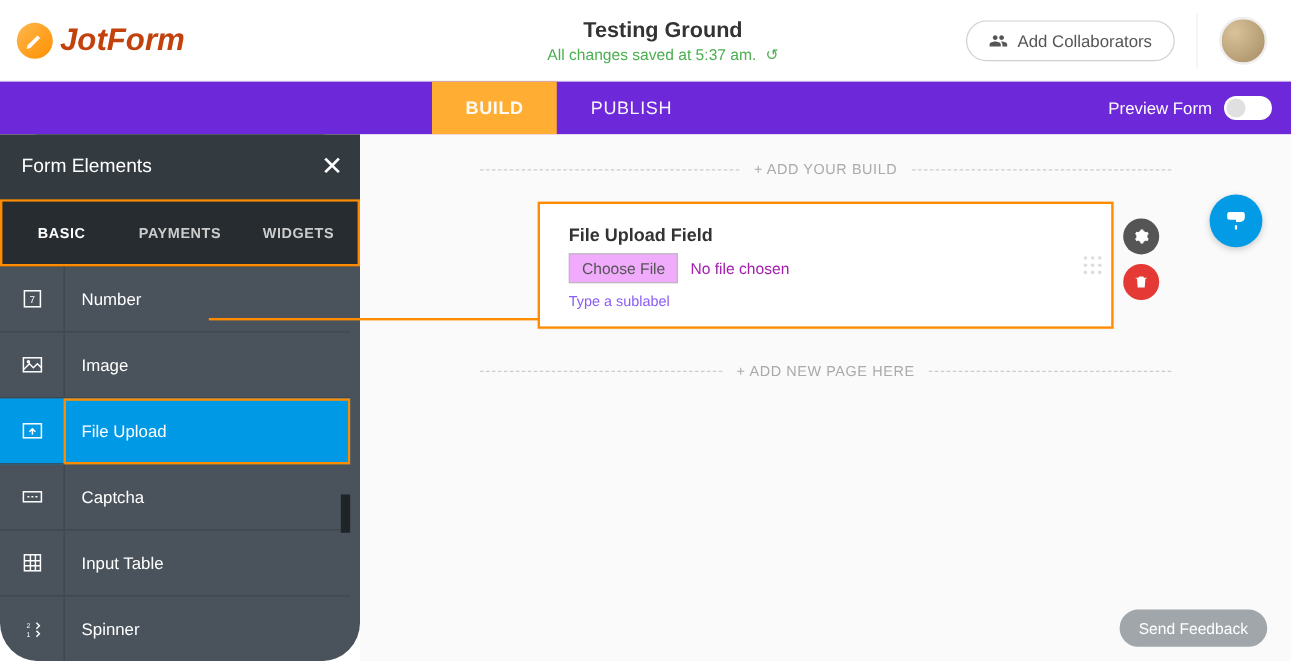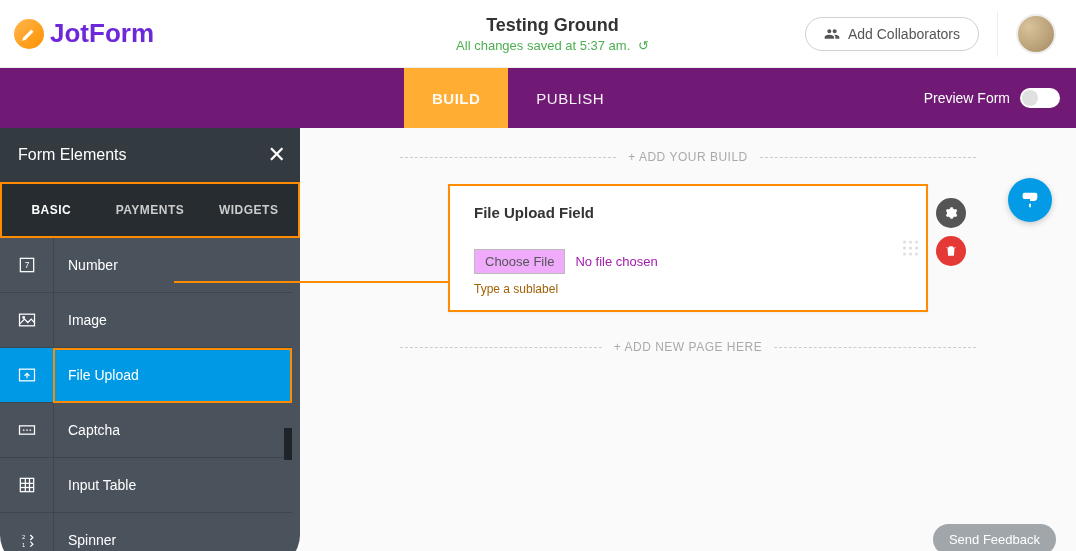--- a/index.html
+++ b/index.html
@@ -3,33 +3,33 @@
 <meta charset="utf-8">
 <style>
   * { box-sizing: border-box; margin: 0; padding: 0; font-family: -apple-system, BlinkMacSystemFont, "Segoe UI", Arial, sans-serif; }
   body { width: 1076px; height: 551px; overflow: hidden; background: #fff; }
 
   
   .top-header { height: 68px; display: flex; align-items: center; border-bottom: 1px solid #eee; }
   .logo-wrap { display: flex; align-items: center; padding-left: 14px; flex: 0 0 300px; }
   .logo-pen { width: 30px; height: 30px; border-radius: 50%; background: linear-gradient(135deg,#ffb74d,#ff9000); display:flex; align-items:center; justify-content:center; margin-right:6px;}
   .logo-pen svg { width:18px; height:18px; }
-  .logo-text { font-size: 26px; font-weight: 700; color: #6d28d9; }
+  .logo-text { font-size: 26px; font-weight: 700; font-style: italic; color: #c2410c; }
   .header-center { flex: 1; text-align: center; }
   .form-title { font-size: 18px; font-weight: 700; color: #333; }
   .save-status { font-size: 13px; color: #4caf50; margin-top: 2px; }
   .save-status .undo-icon { display:inline-block; margin-left:4px; color:#4caf50; }
   .header-right { display: flex; align-items: center; padding-right: 20px; gap: 18px; }
   .collab-btn { display:flex; align-items:center; gap:8px; border:1px solid #d0d0d0; border-radius: 22px; padding: 8px 18px; color:#555; font-size:14px; cursor:pointer; background:#fff;}
   .collab-btn svg { width:16px; height:16px; fill:#555;}
   .divider-v { width:1px; height:46px; background:#eee; }
   .avatar { width:40px; height:40px; border-radius:50%; background: radial-gradient(circle at 30% 30%, #d9c39a, #a58b63); border:2px solid #eee; }
 
   
-  .nav-bar { height: 60px; background: #701a75; display: flex; align-items: stretch; color: #fff; padding-left: 44px; }
+  .nav-bar { height: 44px; background: #6d28d9; display: flex; align-items: stretch; color: #fff; }
   .nav-left-pad { flex: 0 0 360px; }
   .nav-tabs { display: flex; align-items: stretch; }
   .nav-tab { padding: 0 28px; display:flex; align-items:center; font-size: 15px; letter-spacing: 0.5px; cursor:pointer; font-weight:400; color: rgba(255,255,255,0.95);}
   .nav-tab.active { background: #ffad33; font-weight: 700; }
   .nav-spacer { flex: 1; }
   .preview-wrap { display:flex; align-items:center; gap:10px; padding-right: 16px; font-size:14px; }
   .toggle { width: 40px; height: 20px; background: #fff; border-radius: 10px; position:relative; cursor:pointer;}
   .toggle::after { content:""; position:absolute; top:2px; left:2px; width:16px; height:16px; background:#e0e0e0; border-radius:50%; }
 
   
@@ -48,25 +48,25 @@
   .element-item.selected { background: #0099e5; }
   .element-item.selected .element-icon-box { border-right-color: #0099e5;}
   .fu-highlight { position:absolute; border:2px solid #ff8c00; pointer-events:none; }
   .scroll-thumb { position:absolute; right:0; top:190px; width:8px; height:32px; background:#1f2428;}
 
   
   .canvas-area { flex:1; background:#fafafa; position:relative; padding: 0 20px;}
   .dashed-row { display:flex; align-items:center; justify-content:center; color:#aaa; font-size:12px; letter-spacing:0.5px; margin: 22px auto 0; width: 600px;}
   .dashed-row::before, .dashed-row::after { content:""; flex:1; border-top: 1px dashed #ccc; margin: 0 12px;}
   .form-field { width: 480px; margin: 20px auto 0; background:#fff; padding: 18px 24px 14px; position:relative; border:2px solid #ff8c00; box-shadow: 0 1px 3px rgba(0,0,0,0.05);}
-  .field-title { font-weight:700; font-size:15px; color:#333; margin-bottom:28px;}
+  .field-title { font-weight:700; font-size:15px; color:#333; margin-bottom:6px;}
   .file-row { display:flex; align-items:center; gap:10px; font-size:13px;}
   .choose-btn { border:1px solid #bbb; background:#f0abfc; padding: 4px 10px; font-size:13px; cursor:pointer; color:#555;}
   .no-file { color:#a21caf;}
-  .sublabel { font-size:12px; color:#a16207; margin-top:8px;}
+  .sublabel { font-size:12px; color:#8b5cf6; margin-top:8px;}
   .drag-dots { position:absolute; right:8px; top:50%; transform:translateY(-50%); display:grid; grid-template-columns:repeat(3,3px); grid-template-rows:repeat(3,3px); gap:3px;}
   .drag-dots span { width:3px; height:3px; background:#ddd; border-radius:50%;}
   .field-actions { position:absolute; right:-40px; top:12px; display:flex; flex-direction:column; gap:8px;}
   .action-btn { width:30px; height:30px; border-radius:50%; display:flex; align-items:center; justify-content:center; cursor:pointer;}
   .action-btn.settings { background:#555;}
   .action-btn.delete { background:#e53935;}
   .action-btn svg { width:14px; height:14px; fill:#fff;}
   .connector-h { position:absolute; border-top:2px solid #ff8c00; pointer-events:none;}
 
   .fab { position:absolute; top:50px; right:24px; width:44px; height:44px; border-radius:50%; background:#039be5; display:flex; align-items:center; justify-content:center; cursor:pointer; box-shadow:0 2px 6px rgba(0,0,0,0.2);}

